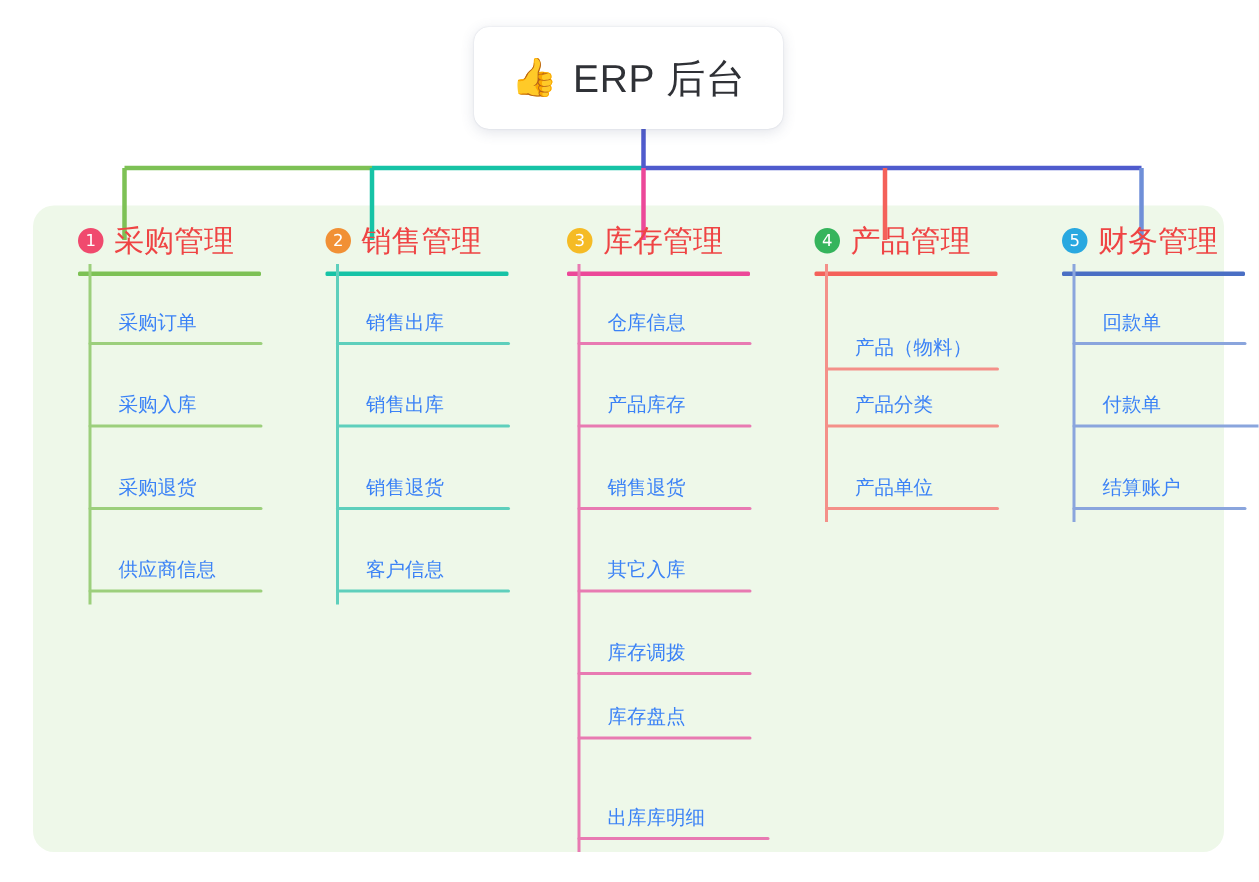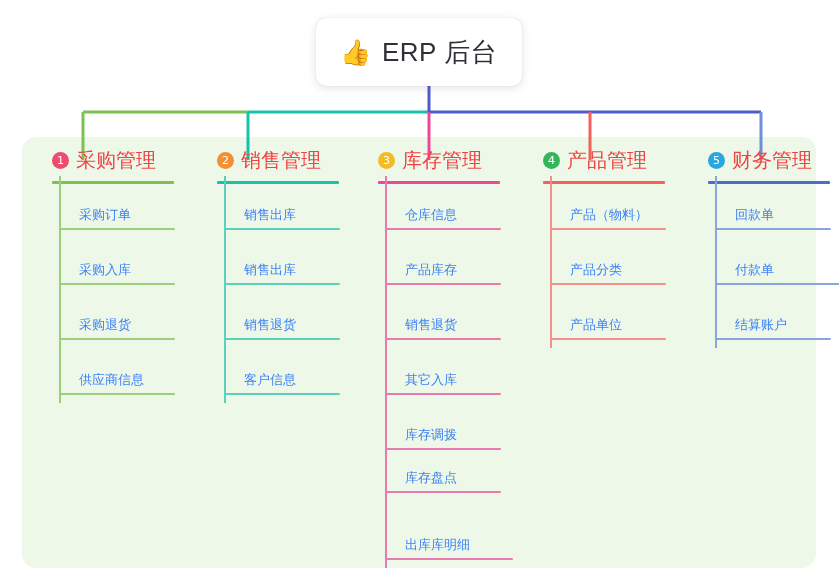--- a/index.html
+++ b/index.html
@@ -276,21 +276,21 @@
       </div>
       <div class="column" style="left: 521px;">
         <div class="col-head">
           <div class="col-head-row">
             <span class="badge" style="background: rgb(53, 180, 92);">4</span>
             <span class="col-title">产品管理</span>
           </div>
           <div class="col-rule" style="background: rgb(244, 97, 90);"></div>
         </div>
         <div class="spine" style="background: rgb(244, 144, 137); height: 172px;"></div>
-        <div class="leaf" style="top: 55px; font-family: Liberation Mono, monospace;">
+        <div class="leaf" style="top: 72px; font-family: Liberation Mono, monospace;">
           <span class="leaf-label">产品（物料）</span>
           <div class="leaf-rule" style="background: rgb(244, 144, 137);"></div>
         </div>
         <div class="leaf" style="top: 110px;">
           <span class="leaf-label">产品分类</span>
           <div class="leaf-rule" style="background: rgb(244, 144, 137);"></div>
         </div>
         <div class="leaf" style="top: 165px;">
           <span class="leaf-label">产品单位</span>
           <div class="leaf-rule" style="background: rgb(244, 144, 137);"></div>

